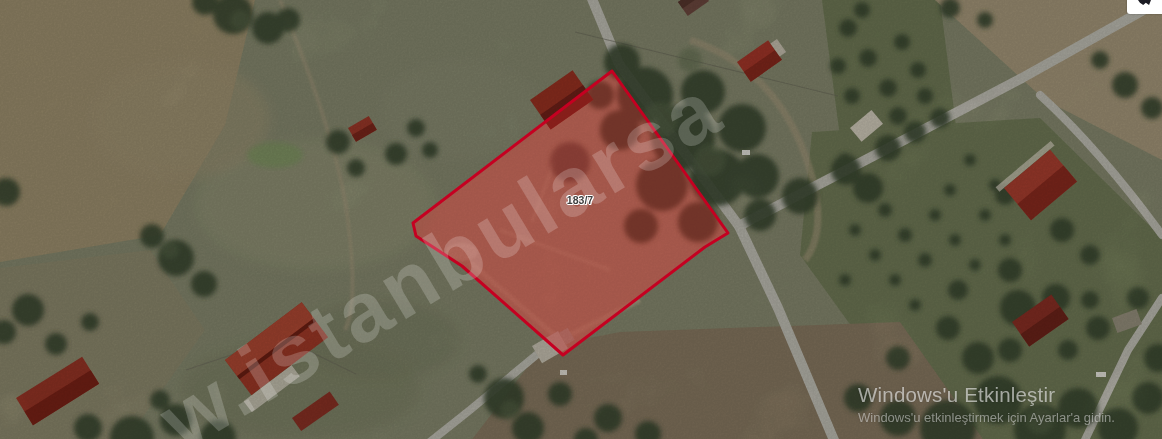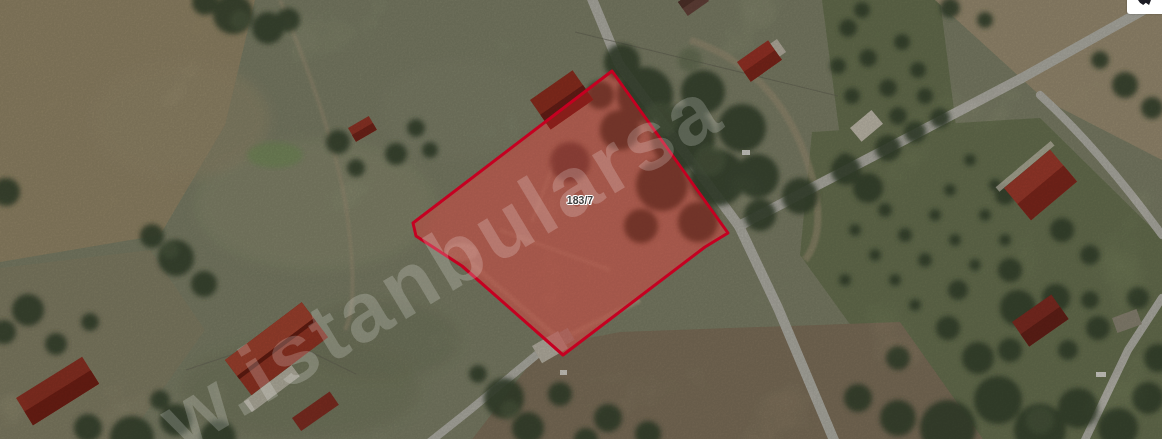--- a/index.html
+++ b/index.html
@@ -281,18 +281,22 @@
     <rect x="0" y="0" width="1162" height="439" filter="url(#grainCoarse)" opacity="0.16"></rect>
     <rect x="0" y="0" width="1162" height="439" filter="url(#grainFine)" opacity="0.10"></rect>
 
     <polygon points="612,71 728,233 705,247 563,355 462,266 416,236 413,223" fill="rgba(214,40,40,0.38)" stroke="#c50021" stroke-width="3" stroke-linejoin="round"></polygon>
   </svg>
 
   <div class="watermark">w.istanbularsa</div>
 
   <div class="parcel-label">183/7</div>
 
+  <div class="win-activate">
+    <div class="t1">Windows'u Etkinleştir</div>
+    <div class="t2">Windows'u etkinleştirmek için Ayarlar'a gidin.</div>
+  </div>
 
   <div class="corner-widget">
     <div class="glyph"></div>
   </div>
 
 </div>
 
 </body></html>

